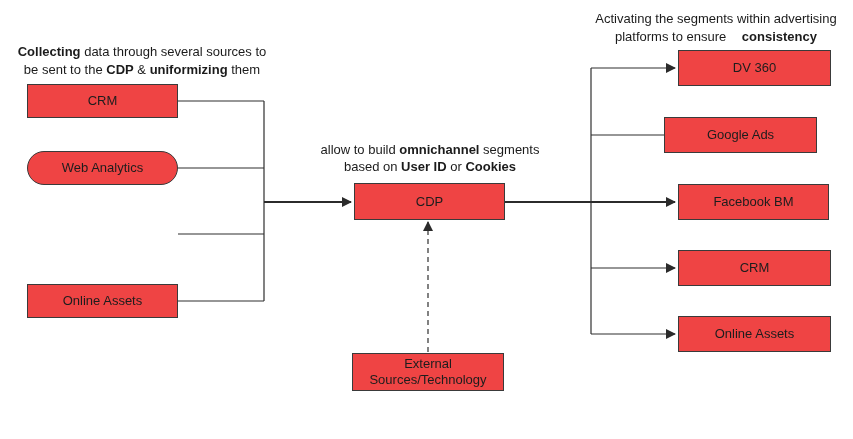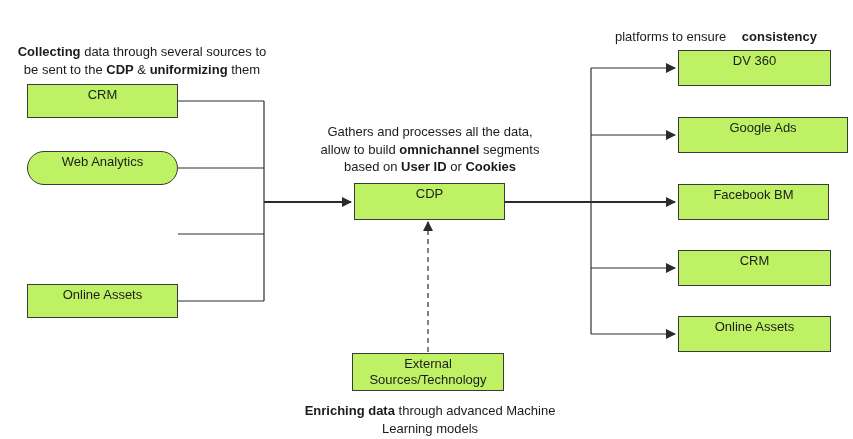--- a/index.html
+++ b/index.html
@@ -15,24 +15,24 @@
   .wires {
     position: absolute;
     left: 0; top: 0;
     width: 853px; height: 439px;
   }
   .wires .thin  { stroke: #2f2f2f; stroke-width: 1.2; fill: none; }
   .wires .bold  { stroke: #2b2b2b; stroke-width: 2.2; fill: none; }
   .wires .dashed { stroke-dasharray: 5 4; }
   .node {
     position: absolute;
-    background: #bef264;
+    background: #ef4444;
     border: 1.4px solid #3a3a3a;
     display: flex;
-    align-items: flex-start;
+    align-items: center;
     justify-content: center;
     text-align: center;
     font-size: 13px;
     color: #1d1d1d;
     line-height: 16px;
     padding: 2px 6px;
   }
   .note {
     position: absolute;
     font-size: 13px;
@@ -63,25 +63,24 @@
 
     <path class="thin" d="M591,68 V334"></path>
     <line class="thin" x1="591" y1="68" x2="675" y2="68" marker-end="url(#ah)"></line>
     <line class="thin" x1="591" y1="135" x2="675" y2="135" marker-end="url(#ah)"></line>
     <line class="thin" x1="591" y1="268" x2="675" y2="268" marker-end="url(#ah)"></line>
     <line class="thin" x1="591" y1="334" x2="675" y2="334" marker-end="url(#ah)"></line>
   </svg>
 
   <div class="note" style="left:7px; top:43px; width:270px;"><span style="font-weight: 700;">Collecting</span><span> data through several sources to</span><br><span>be sent to the </span><span style="font-weight: 700;">CDP</span><span> &amp; </span><span style="font-weight: 700; text-align: right;">uniformizing</span><span> them</span></div>
 
-  <div class="note" style="left:300px; top:123px; width:260px;"><span>Gathers and processes all the data,</span><br><span>allow to build </span><span style="font-weight: 700;">omnichannel</span><span> segments</span><br><span>based on </span><span style="font-weight: 700;">User ID</span><span> or </span><span style="font-weight: 700;">Cookies</span></div>
+  <div class="note" style="left:300px; top:123px; width:260px;"><br><span>allow to build </span><span style="font-weight: 700;">omnichannel</span><span> segments</span><br><span>based on </span><span style="font-weight: 700;">User ID</span><span> or </span><span style="font-weight: 700;">Cookies</span></div>
 
-  <div class="note" style="left:576px; top:10px; width:280px;"><br><span>platforms to ensure </span><span style="font-weight: 700; margin-left: 12px;">consistency</span></div>
+  <div class="note" style="left:576px; top:10px; width:280px;"><span>Activating the segments within advertising</span><br><span>platforms to ensure </span><span style="font-weight: 700; margin-left: 12px;">consistency</span></div>
 
-  <div class="note" style="left:285px; top:402px; width:290px;"><span style="font-weight: 700;">Enriching data</span><span> through advanced Machine</span><br><span>Learning models</span></div>
 
   <div class="node" style="left:27px; top:84px;  width:151px; height:34px;">
     <span>CRM</span>
   </div>
   <div class="node" style="left:27px; top:151px; width:151px; height:34px;border-radius:17px;">
     <span>Web Analytics</span>
   </div>
   <div class="node" style="left:27px; top:284px; width:151px; height:34px;">
     <span>Online Assets</span>
   </div>
@@ -90,21 +89,21 @@
     <span>CDP</span>
   </div>
 
   <div class="node" style="left:352px; top:353px; width:152px; height:38px;">
     <span>External Sources/Technology</span>
   </div>
 
   <div class="node" style="left:678px; top:50px;  width:153px; height:36px;">
     <span>DV 360</span>
   </div>
-  <div class="node" style="left:678px; top:117px; width:170px; height:36px;">
+  <div class="node" style="left:664px; top:117px; width:153px; height:36px;">
     <span>Google Ads</span>
   </div>
   <div class="node" style="left:678px; top:184px; width:151px; height:36px;">
     <span>Facebook BM</span>
   </div>
   <div class="node" style="left:678px; top:250px; width:153px; height:36px;">
     <span>CRM</span>
   </div>
   <div class="node" style="left:678px; top:316px; width:153px; height:36px;">
     <span>Online Assets</span>

